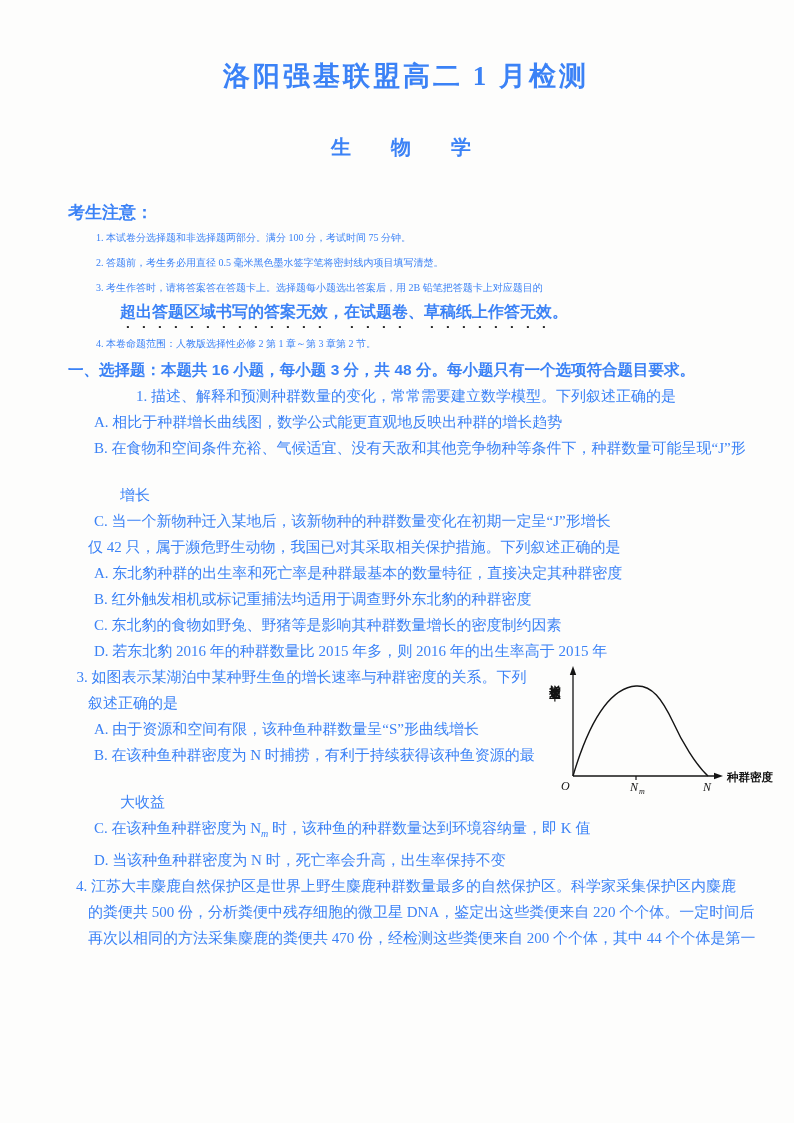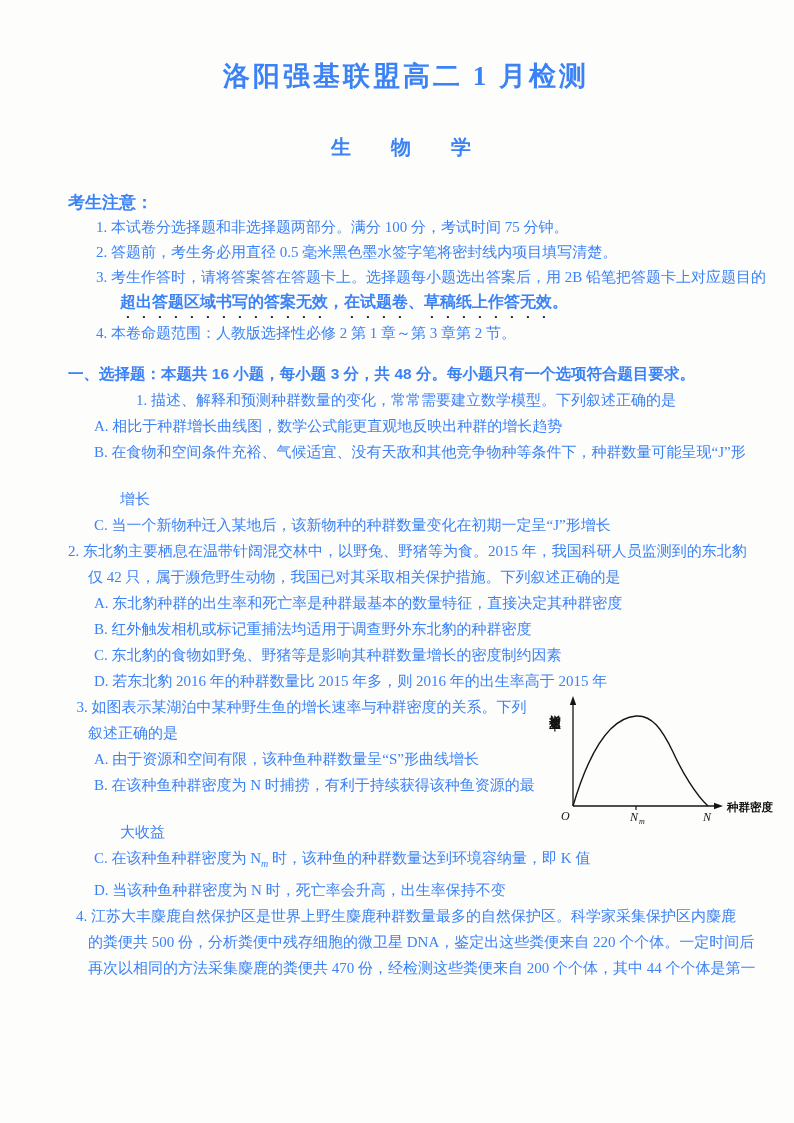--- a/index.html
+++ b/index.html
@@ -23,43 +23,42 @@
     margin-top: 8px;
   }
   .doc-subject {
     text-align: center;
     font-family: "Liberation Sans", "DejaVu Sans", sans-serif;
     font-size: 20px;
     font-weight: bold;
     letter-spacing: 10px;
     margin-top: 40px;
   }
-  .notice { margin-top: 30px; }
+  .notice { margin-top: 40px; }
   .notice-header {
     font-family: "Liberation Sans", "DejaVu Sans", sans-serif;
     font-size: 17px;
     font-weight: bold;
     line-height: 24px;
   }
-  .n-line { font-size: 15px; line-height: 25px; white-space: nowrap; }
+  .n-line { font-size: 10px; line-height: 25px; white-space: nowrap; }
   .n-num  { padding-left: 28px; }
   .n-cont { padding-left: 52px; }
   .n-emph {
     padding-left: 52px;
     font-family: Liberation Mono, monospace;
     font-weight: bold;
     font-size: 16px;
     line-height: 27px;
     -webkit-text-emphasis: filled dot #141414;
     -webkit-text-emphasis-position: under right;
     text-emphasis: filled dot #141414;
     text-emphasis-position: under right;
   }
   .section-header {
-    margin-top: 14px;
     font-family: "Liberation Sans", "DejaVu Sans", sans-serif;
     font-weight: bold;
     font-size: 15.5px;
     line-height: 27px;
     white-space: nowrap;
   }
   .q-line { font-size: 15px; line-height: 26px; white-space: nowrap; }
   .q-stem      { padding-left: 0; text-align: center; }
   .q-stem-cont { padding-left: 20px; }
   .q-opt       { padding-left: 26px; }
@@ -96,21 +95,20 @@
 
   <div>
     <div class="q-line q-stem">1. 描述、解释和预测种群数量的变化，常常需要建立数学模型。下列叙述正确的是</div>
     <div class="q-line q-opt">A. 相比于种群增长曲线图，数学公式能更直观地反映出种群的增长趋势</div>
     <div class="q-line q-opt">B. 在食物和空间条件充裕、气候适宜、没有天敌和其他竞争物种等条件下，种群数量可能呈现“J”形</div>
     <div class="q-line q-opt-cont">增长</div>
     <div class="q-line q-opt">C. 当一个新物种迁入某地后，该新物种的种群数量变化在初期一定呈“J”形增长</div>
   </div>
 
   <div>
-    <div class="q-line q-stem">2. 东北豹主要栖息在温带针阔混交林中，以野兔、野猪等为食。2015 年，我国科研人员监测到的东北豹</div>
     <div class="q-line q-stem-cont">仅 42 只，属于濒危野生动物，我国已对其采取相关保护措施。下列叙述正确的是</div>
     <div class="q-line q-opt">A. 东北豹种群的出生率和死亡率是种群最基本的数量特征，直接决定其种群密度</div>
     <div class="q-line q-opt">B. 红外触发相机或标记重捕法均适用于调查野外东北豹的种群密度</div>
     <div class="q-line q-opt">C. 东北豹的食物如野兔、野猪等是影响其种群数量增长的密度制约因素</div>
     <div class="q-line q-opt">D. 若东北豹 2016 年的种群数量比 2015 年多，则 2016 年的出生率高于 2015 年</div>
   </div>
 
   <div>
     <div class="q3-row">
       <div class="q3-left">

